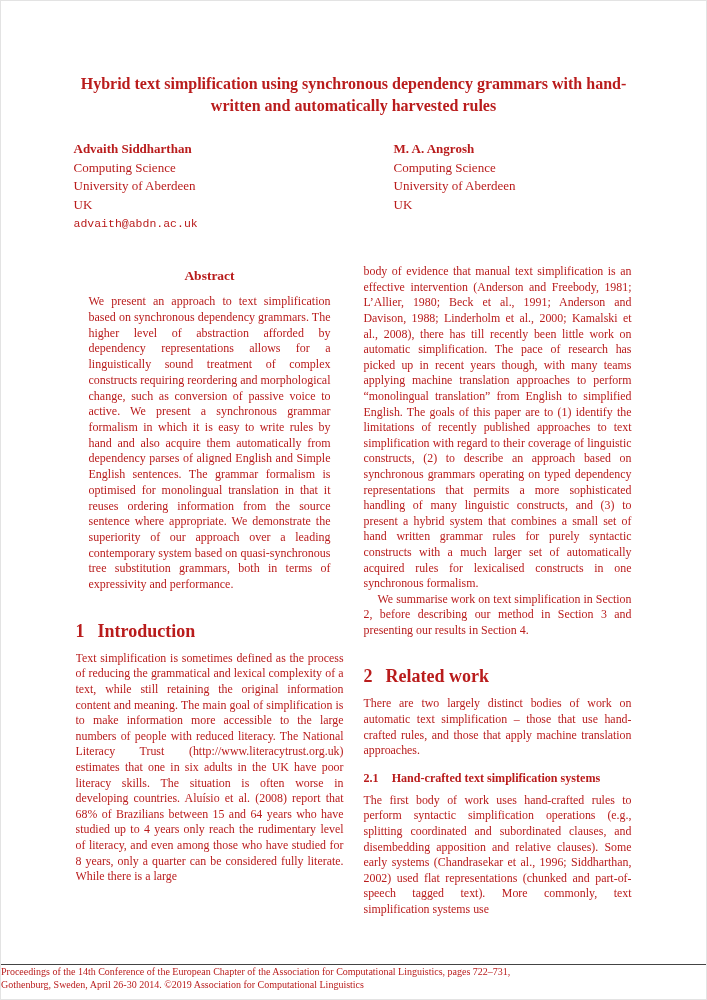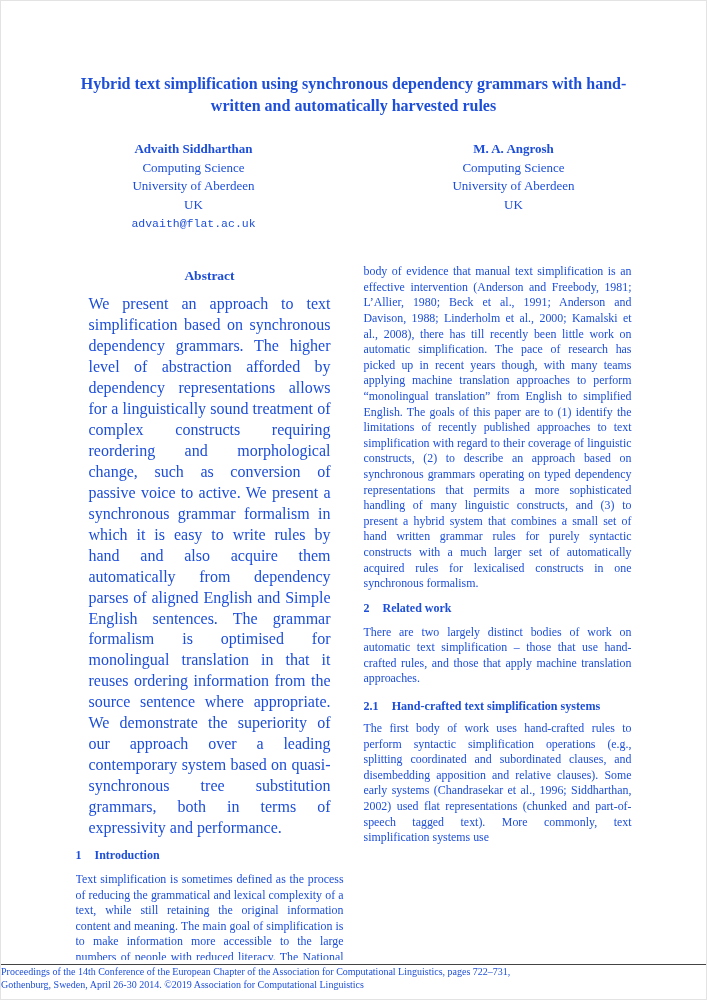--- a/index.html
+++ b/index.html
@@ -7,42 +7,41 @@
     padding: 0;
     background: #ffffff;
   }
   .page {
     position: relative;
     width: 707px;
     height: 1000px;
     margin: 0 auto;
     background: #ffffff;
     font-family: "Liberation Serif", serif;
-    color: #1d4ed8;
+    color: #b91c1c;
     box-sizing: border-box;
     border: 1px solid #e3e3e3;
     overflow: hidden;
   }
   .paper-title {
     width: 580px;
     margin: 72px auto 0;
     text-align: center;
     font-size: 16px;
     font-weight: bold;
     line-height: 1.4;
   }
   .authors-row {
     display: flex;
     justify-content: center;
     gap: 80px;
     margin-top: 22px;
   }
   .author-block {
     width: 240px;
-    text-align: center;
   }
   .author-name {
     font-size: 13px;
     font-weight: bold;
     line-height: 1.45;
   }
   .author-line {
     font-size: 13px;
     line-height: 1.42;
   }
@@ -77,26 +76,26 @@
     text-indent: 14px;
   }
   .abstract-heading {
     margin: 4px 0 10px;
     text-align: center;
     font-size: 13.5px;
     font-weight: bold;
   }
   .abstract-text {
     margin: 0 13px;
-    font-size: 16px;
+    font-size: 12px;
     line-height: 1.31;
   }
   .section-heading {
-    margin: 9px 0 9px;
-    font-size: 12px;
+    margin: 28px 0 9px;
+    font-size: 18px;
     font-weight: bold;
   }
   .subsection-heading {
     margin: 12px 0 7px;
     font-size: 12.1px;
     font-weight: bold;
   }
   .sec-num {
     margin-right: 13px;
   }
@@ -134,21 +133,21 @@
 <div class="page">
 
   <h1 class="paper-title">Hybrid text simplification using synchronous dependency grammars with hand-written and automatically harvested rules</h1>
 
   <div class="authors-row">
     <div class="author-block">
       <div class="author-name">Advaith Siddharthan</div>
       <div class="author-line">Computing Science</div>
       <div class="author-line">University of Aberdeen</div>
       <div class="author-line">UK</div>
-      <div class="author-email">advaith@flat.ac.uk</div>
+      <div class="author-email">advaith@abdn.ac.uk</div>
     </div>
     <div class="author-block">
       <div class="author-name">M. A. Angrosh</div>
       <div class="author-line">Computing Science</div>
       <div class="author-line">University of Aberdeen</div>
       <div class="author-line">UK</div>
     </div>
   </div>
 
   <div class="columns">
@@ -160,20 +159,21 @@
       <h2 class="section-heading">
         <span class="sec-num">1</span><span>Introduction</span>
       </h2>
       <p class="para">
         <span class="italic">Text simplification</span><span> is sometimes defined as the process of reducing the grammatical and lexical complexity of a text, while still retaining the original information content and meaning. The main goal of simplification is to make information more accessible to the large numbers of people with reduced literacy. The National Literacy Trust (http://www.literacytrust.org.uk) estimates that one in six adults in the UK have poor literacy skills. The situation is often worse in developing countries. Aluísio et al. (2008) report that 68% of Brazilians between 15 and 64 years who have studied up to 4 years only reach the rudimentary level of literacy, and even among those who have studied for 8 years, only a quarter can be considered fully literate. While there is a large</span>
       </p>
     </div>
 
     <div class="col">
       <p class="para">body of evidence that manual text simplification is an effective intervention (Anderson and Freebody, 1981; L’Allier, 1980; Beck et al., 1991; Anderson and Davison, 1988; Linderholm et al., 2000; Kamalski et al., 2008), there has till recently been little work on automatic simplification. The pace of research has picked up in recent years though, with many teams applying machine translation approaches to perform “monolingual translation” from English to simplified English. The goals of this paper are to (1) identify the limitations of recently published approaches to text simplification with regard to their coverage of linguistic constructs, (2) to describe an approach based on synchronous grammars operating on typed dependency representations that permits a more sophisticated handling of many linguistic constructs, and (3) to present a hybrid system that combines a small set of hand written grammar rules for purely syntactic constructs with a much larger set of automatically acquired rules for lexicalised constructs in one synchronous formalism.</p>
+      <p class="para indented">We summarise work on text simplification in Section 2, before describing our method in Section 3 and presenting our results in Section 4.</p>
 
       <h2 class="section-heading">
         <span class="sec-num">2</span><span>Related work</span>
       </h2>
       <p class="para">There are two largely distinct bodies of work on automatic text simplification – those that use hand-crafted rules, and those that apply machine translation approaches.</p>
 
       <h3 class="subsection-heading">
         <span class="sec-num">2.1</span><span>Hand-crafted text simplification systems</span>
       </h3>
       <p class="para">The first body of work uses hand-crafted rules to perform syntactic simplification operations (e.g., splitting coordinated and subordinated clauses, and disembedding apposition and relative clauses). Some early systems (Chandrasekar et al., 1996; Siddharthan, 2002) used flat representations (chunked and part-of-speech tagged text). More commonly, text simplification systems use</p>

